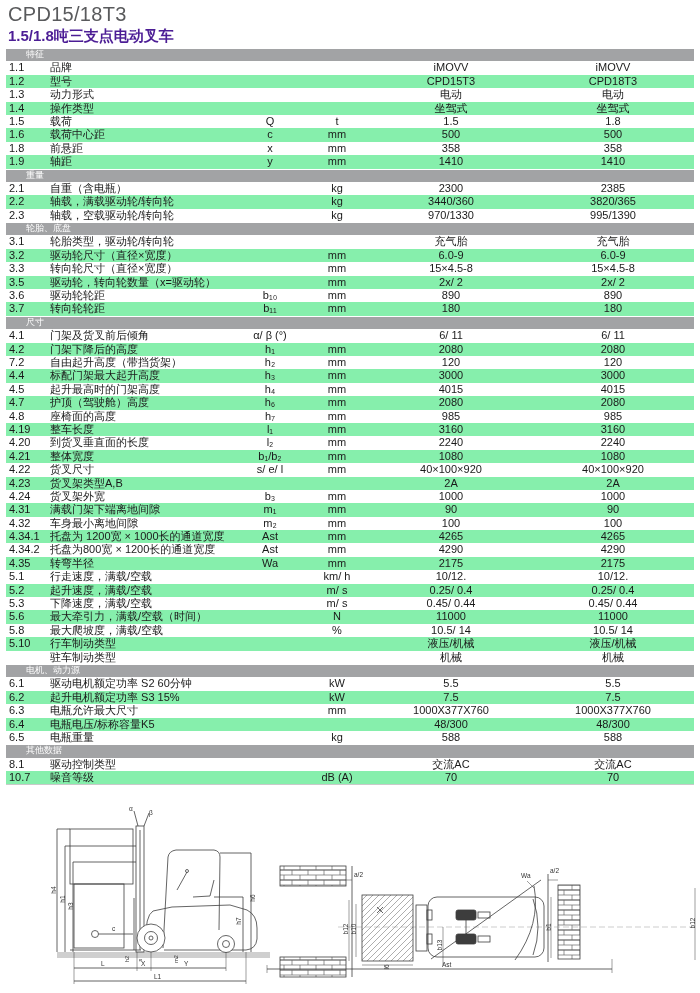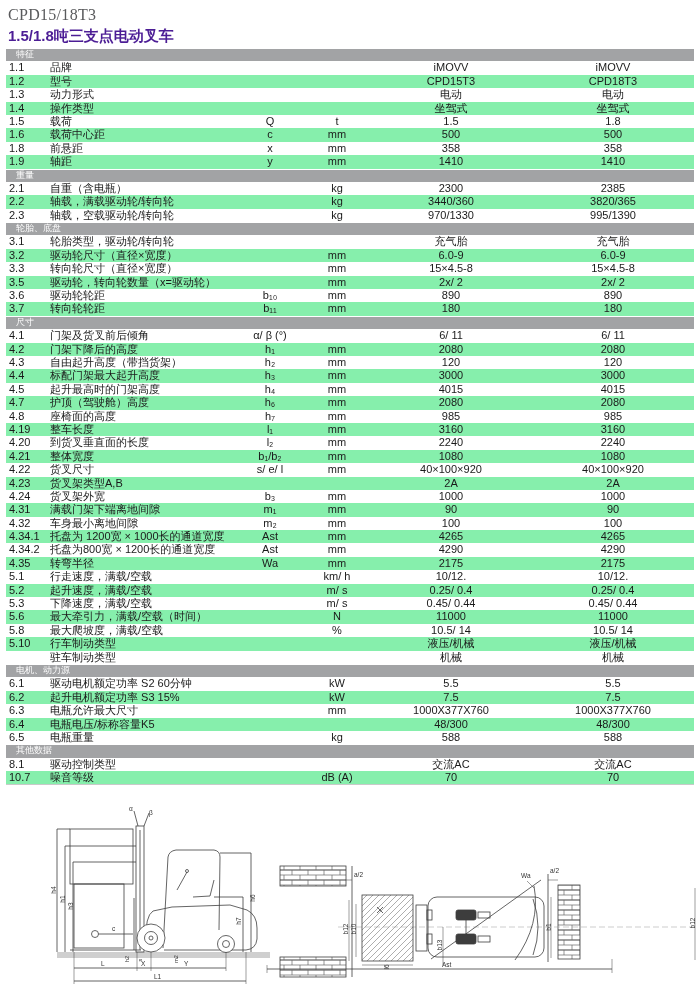--- a/index.html
+++ b/index.html
@@ -2,26 +2,26 @@
 <html><head>
 <meta charset="utf-8">
 <style>
   html,body{margin:0;padding:0;}
   body{
     width:700px;height:993px;position:relative;background:#ffffff;
     font-family:"Liberation Sans","DejaVu Sans",sans-serif;color:#1a1a1a;
     overflow:hidden;
   }
   .hdr{padding:3px 0 0 8px;}
-  .title{font-size:16px;line-height:23px;color:#595a5c;letter-spacing:.3px;font-weight:400;font-family:Liberation Serif, serif;}
+  .title{font-size:20px;line-height:23px;color:#595a5c;letter-spacing:.3px;font-weight:400;}
   .subtitle{font-size:15px;line-height:17px;font-weight:bold;color:#4c1d95;margin-top:1px;}
   #spec-table{position:absolute;left:6px;right:6px;top:48px;border-bottom:1px solid #c9c9c9;}
   .sec-bar{
     height:13.4px;line-height:11.8px;background:#a2a3a5;color:#ffffff;
-    font-size:9px;padding-left:10px;box-sizing:border-box;border-top:1.6px solid #ffffff;
+    font-size:9px;padding-left:20px;box-sizing:border-box;border-top:1.6px solid #ffffff;
   }
   .row{display:flex;height:13.4px;line-height:13.4px;font-size:11px;background:#ffffff;}
   .row.alt{background:#86efac;}
   .c-no{width:44px;padding-left:3px;box-sizing:border-box;flex:none;}
   .c-label{width:186px;flex:none;white-space:nowrap;overflow:hidden;}
   .c-sym{width:68px;text-align:center;flex:none;}
   .c-unit{width:66px;text-align:center;flex:none;}
   .c-val{flex:1;text-align:center;}
   #diagram{position:absolute;left:0;top:800px;}
   text{font-family:"Liberation Sans","DejaVu Sans",sans-serif;}
@@ -185,21 +185,21 @@
     </div>
     <div class="row alt">
       <span class="c-no">4.2</span>
       <span class="c-label">门架下降后的高度</span>
       <span class="c-sym">h₁</span>
       <span class="c-unit">mm</span>
       <span class="c-val">2080</span>
       <span class="c-val">2080</span>
     </div>
     <div class="row">
-      <span class="c-no">4.3</span>
+      <span class="c-no">7.2</span>
       <span class="c-label">自由起升高度（带挡货架）</span>
       <span class="c-sym">h₂</span>
       <span class="c-unit">mm</span>
       <span class="c-val">120</span>
       <span class="c-val">120</span>
     </div>
     <div class="row alt">
       <span class="c-no">4.4</span>
       <span class="c-label">标配门架最大起升高度</span>
       <span class="c-sym">h₃</span>

